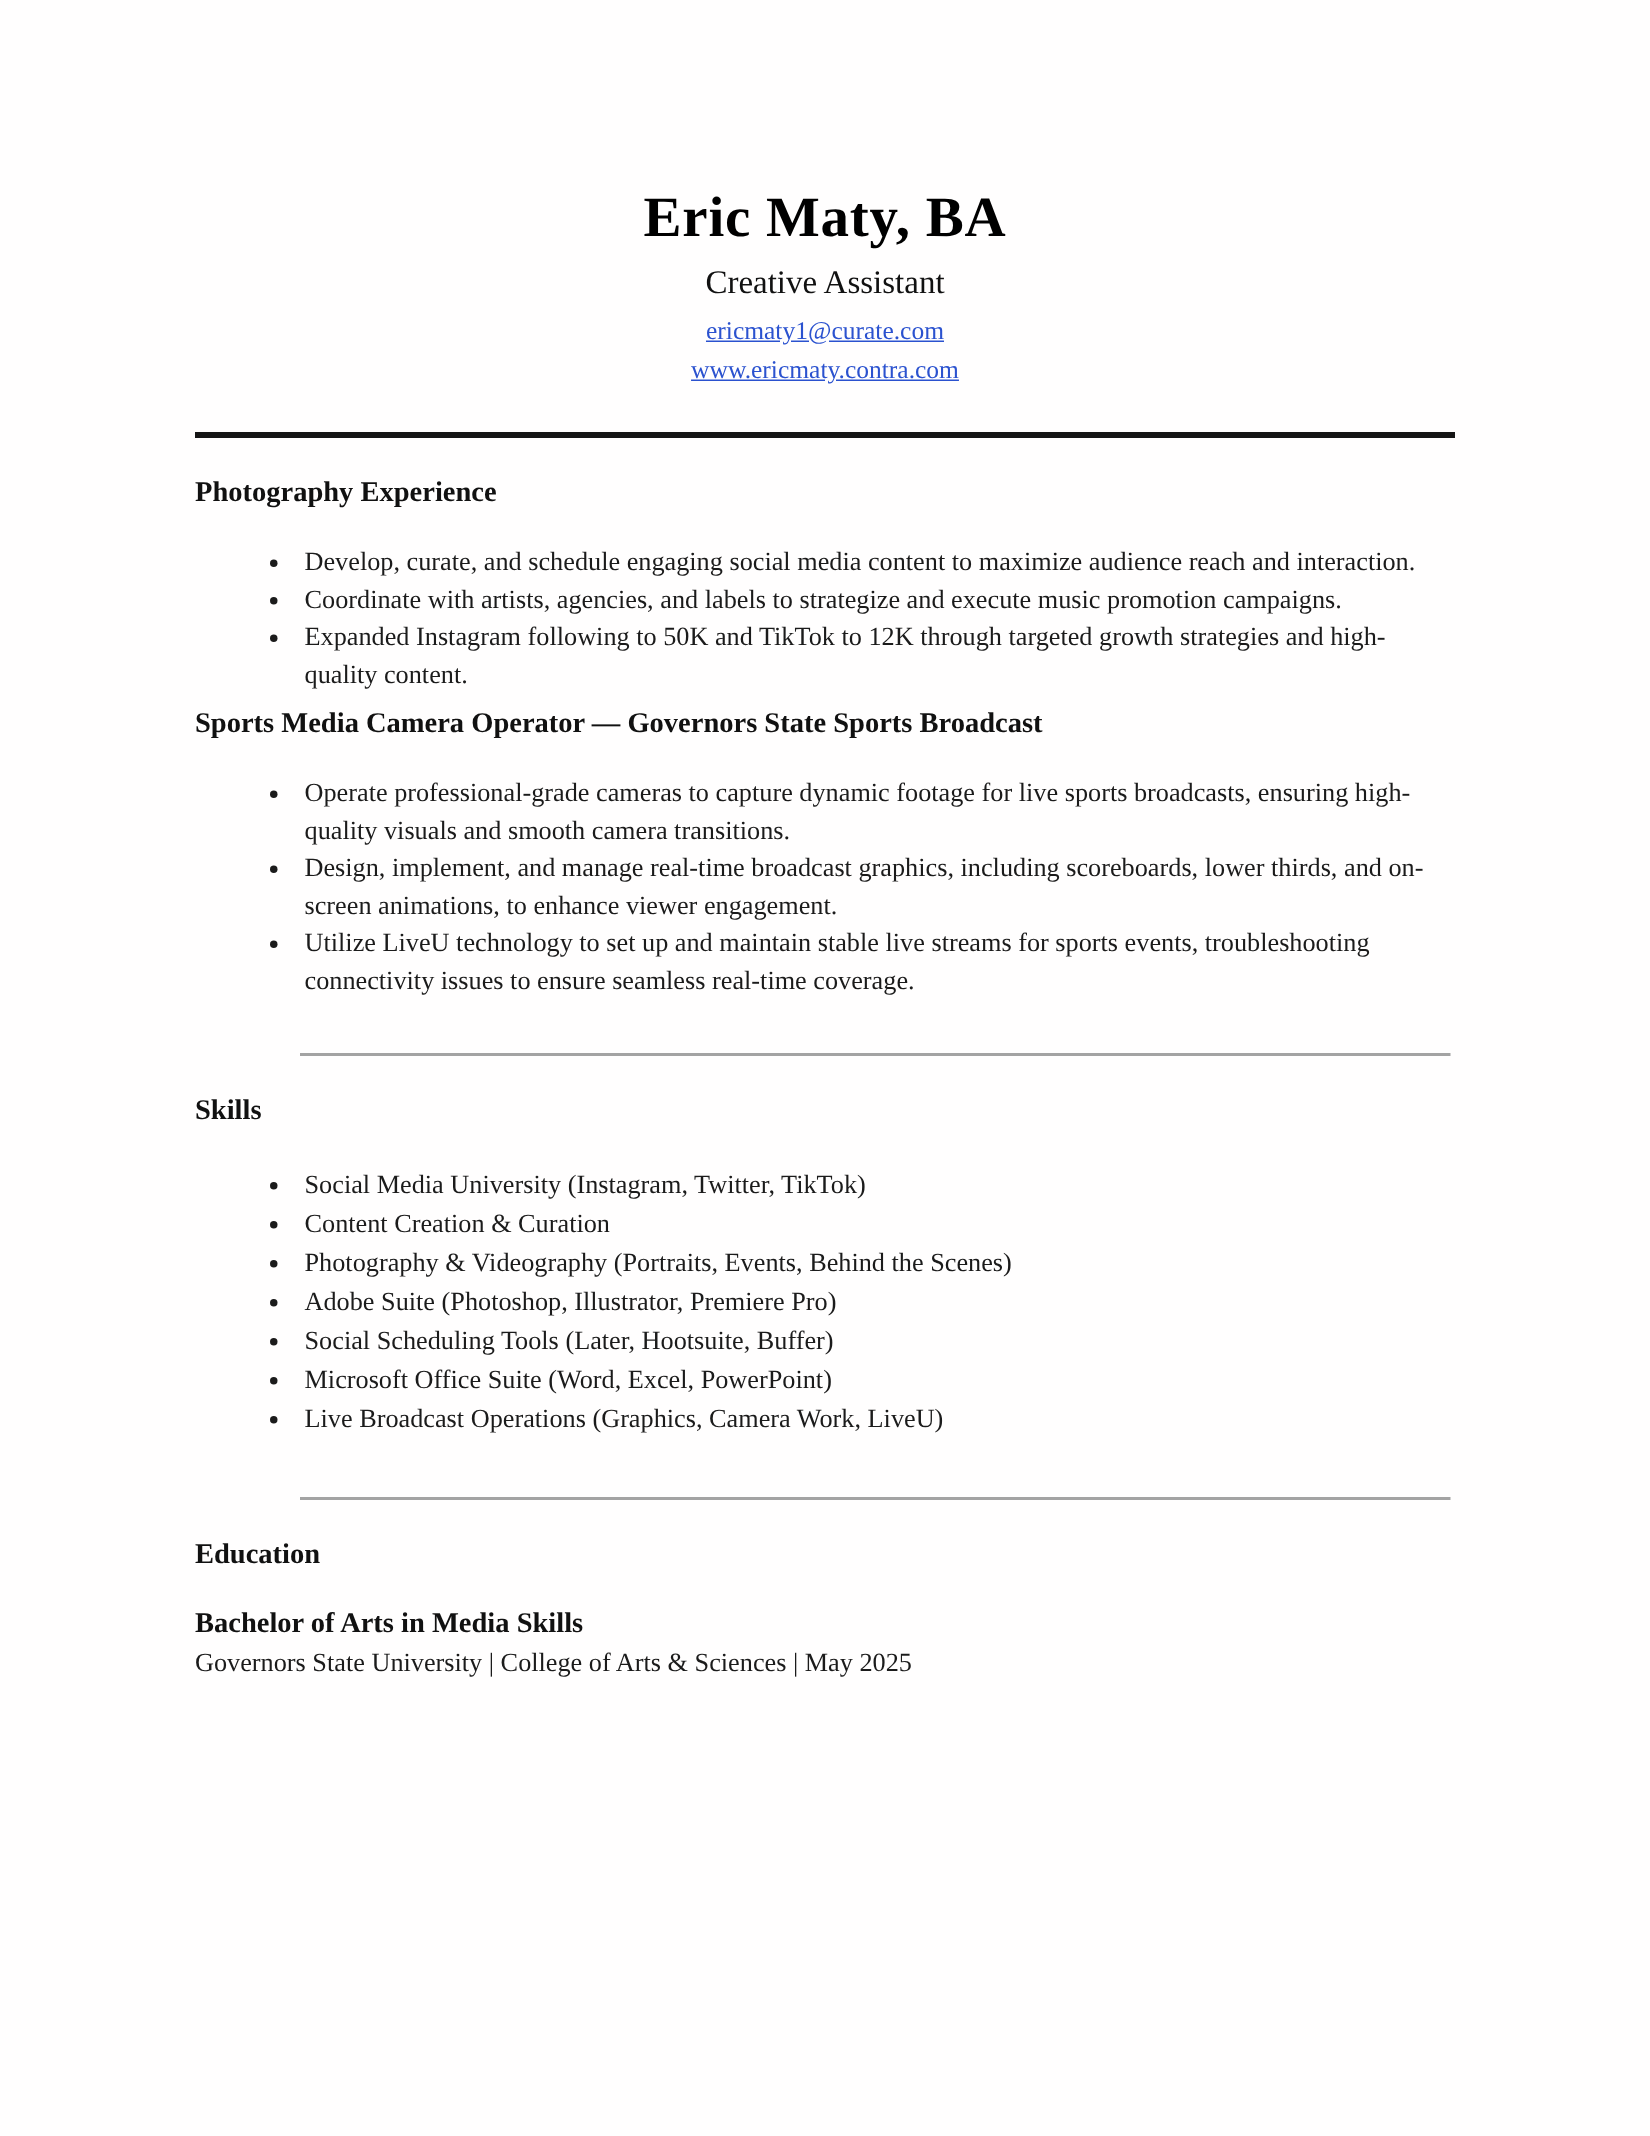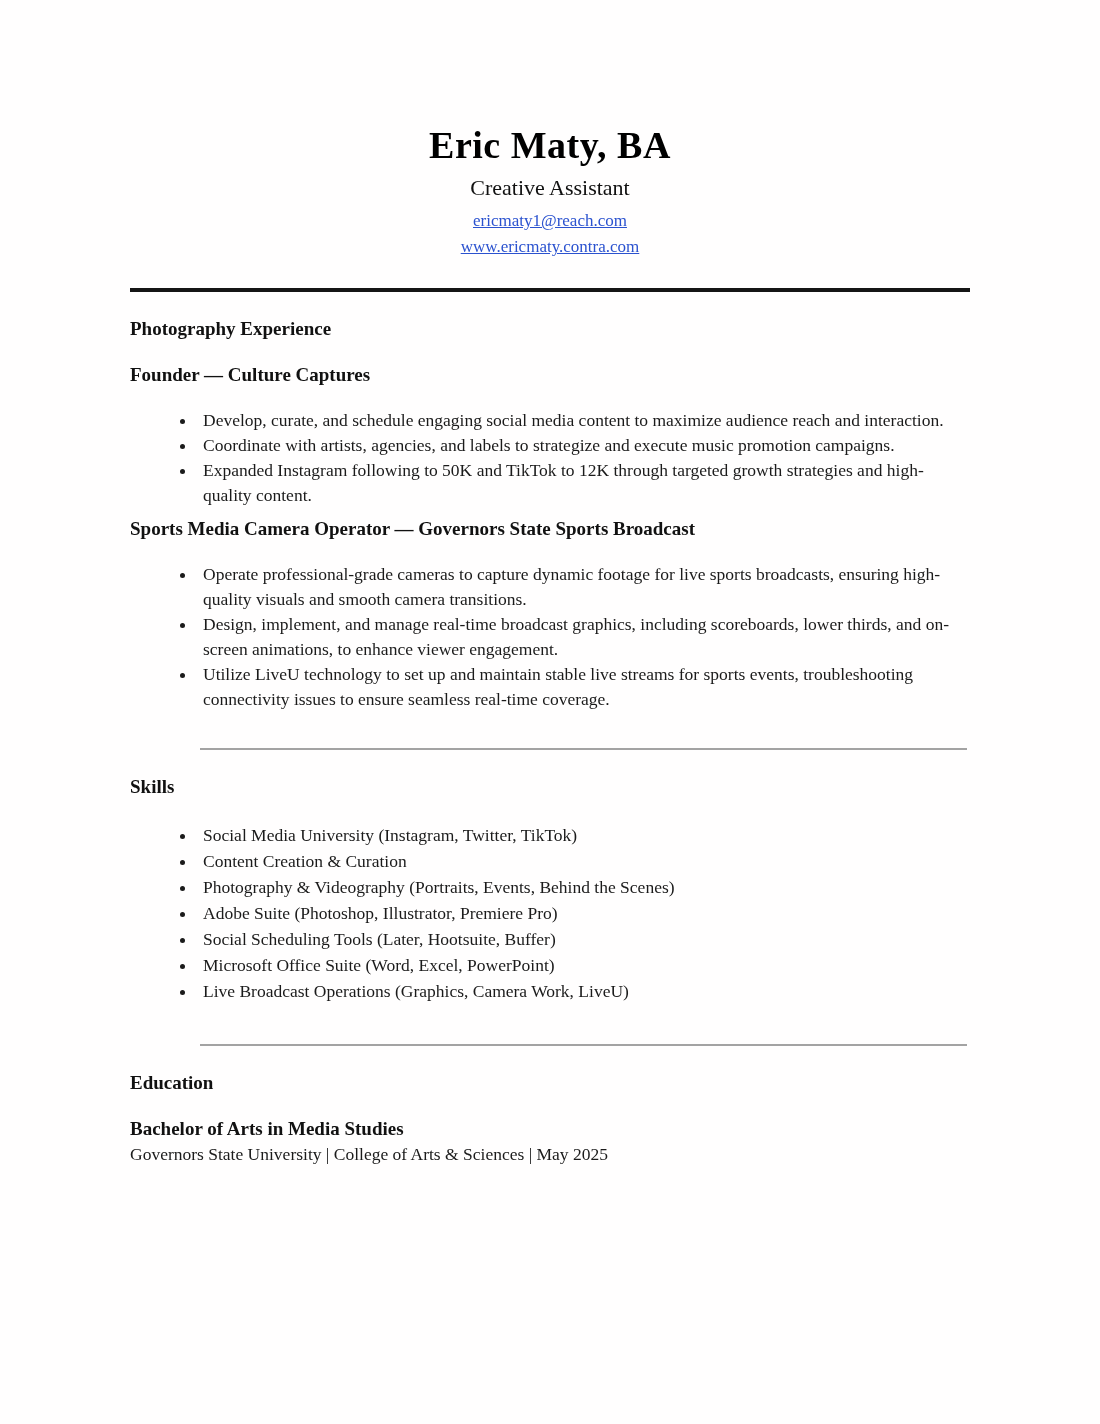--- a/index.html
+++ b/index.html
@@ -112,30 +112,29 @@
 </style>
 </head>
 <body>
 
 <div class="page">
 
   <div class="header">
     <h1 class="name">Eric Maty, BA</h1>
     <div class="role">Creative Assistant</div>
     <div class="contact-links">
-      <a class="contact-link" href="#">ericmaty1@reach.com</a>
+      <a class="contact-link" href="#">ericmaty1@curate.com</a>
       <a class="contact-link" href="#">www.ericmaty.contra.com</a>
     </div>
   </div>
 
   <hr class="thick-rule">
 
   <h2 class="section-heading">Photography Experience</h2>
 
-  <h3 class="job-title">Founder — Culture Captures</h3>
   <ul class="bullets">
     <li>Develop, curate, and schedule engaging social media content to maximize audience reach and interaction.</li>
     <li>Coordinate with artists, agencies, and labels to strategize and execute music promotion campaigns.</li>
     <li>Expanded Instagram following to 50K and TikTok to 12K through targeted growth strategies and high-quality content.</li>
   </ul>
 
   <h3 class="job-title second">Sports Media Camera Operator — Governors State Sports Broadcast</h3>
   <ul class="bullets">
     <li>Operate professional-grade cameras to capture dynamic footage for live sports broadcasts, ensuring high-quality visuals and smooth camera transitions.</li>
     <li>Design, implement, and manage real-time broadcast graphics, including scoreboards, lower thirds, and on-screen animations, to enhance viewer engagement.</li>
@@ -151,16 +150,16 @@
     <li>Photography &amp; Videography (Portraits, Events, Behind the Scenes)</li>
     <li>Adobe Suite (Photoshop, Illustrator, Premiere Pro)</li>
     <li>Social Scheduling Tools (Later, Hootsuite, Buffer)</li>
     <li>Microsoft Office Suite (Word, Excel, PowerPoint)</li>
     <li>Live Broadcast Operations (Graphics, Camera Work, LiveU)</li>
   </ul>
 
   <hr class="thin-rule edu">
 
   <h2 class="section-heading">Education</h2>
-  <h3 class="degree">Bachelor of Arts in Media Studies</h3>
+  <h3 class="degree">Bachelor of Arts in Media Skills</h3>
   <div class="degree-meta">Governors State University  |  College of Arts &amp; Sciences  |  May 2025</div>
 
 </div>
 
 </body></html>

